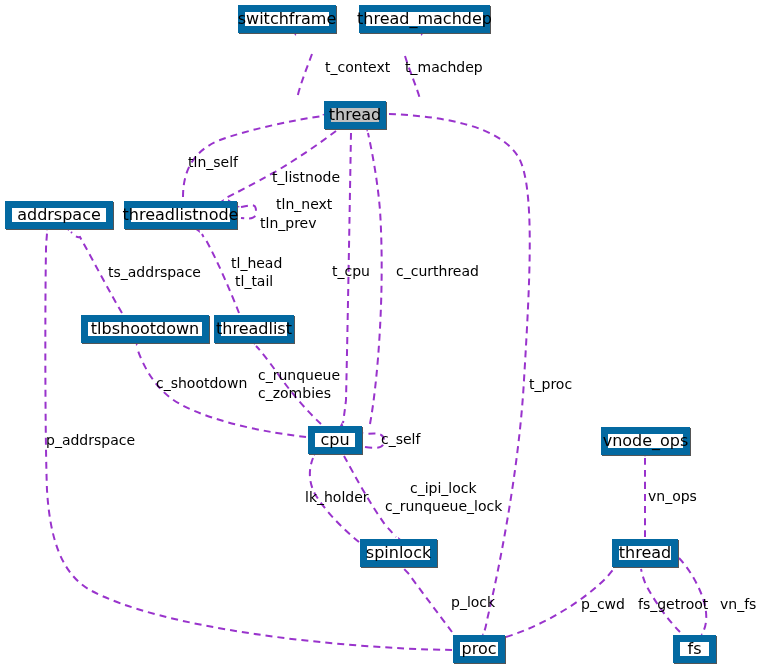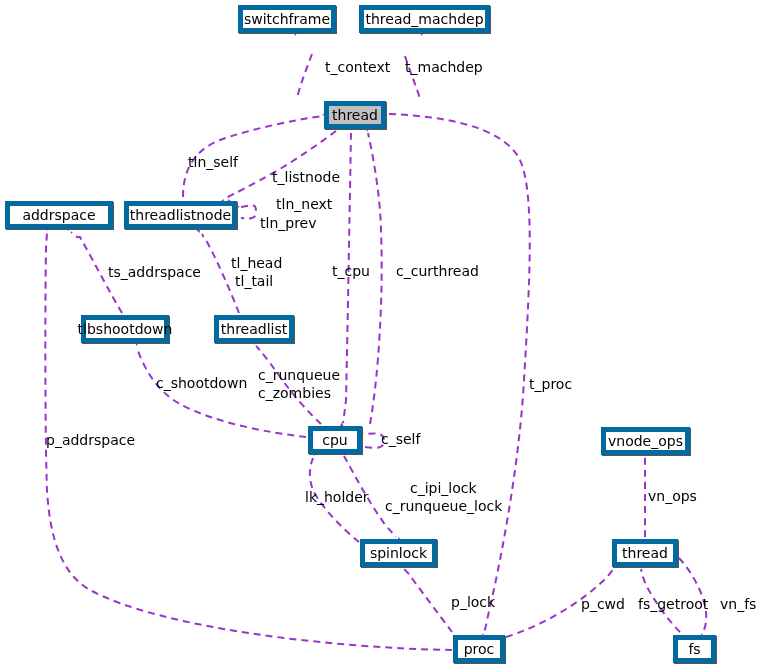--- a/index.html
+++ b/index.html
@@ -20,26 +20,26 @@
   #edge-layer {
     position: absolute;
     left: 0;
     top: 0;
     width: 761px;
     height: 669px;
   }
   .node-box {
     position: absolute;
     box-sizing: border-box;
-    border: 5px solid #0369a1;
+    border: 7px solid #0369a1;
     background: #ffffff;
     display: flex;
     align-items: center;
     justify-content: center;
-    font-size: 14px;
+    font-size: 16px;
     color: #000000;
     line-height: 1;
     box-shadow: 1px 1px 0 0 #555555;
     white-space: nowrap;
   }
   .node-box.highlight {
     background: #c0c0c0;
   }
   .edge-label {
     position: absolute;
@@ -109,21 +109,21 @@
       </div>
       <div class="node-box highlight" style="left: 324px; top: 101px; width: 62px; height: 28px;">
         <span>thread</span>
       </div>
       <div class="node-box" style="left: 5px; top: 201px; width: 108px; height: 28px;">
         <span>addrspace</span>
       </div>
       <div class="node-box" style="left: 124px; top: 201px; width: 113px; height: 28px;">
         <span>threadlistnode</span>
       </div>
-      <div class="node-box" style="left: 81px; top: 315px; width: 88px; height: 28px;">
+      <div class="node-box" style="left: 81px; top: 315px; width: 128px; height: 28px;">
         <span>tlbshootdown</span>
       </div>
       <div class="node-box" style="left: 214px; top: 315px; width: 80px; height: 28px;">
         <span>threadlist</span>
       </div>
       <div class="node-box" style="left: 308px; top: 426px; width: 54px; height: 28px;">
         <span>cpu</span>
       </div>
       <div class="node-box" style="left: 601px; top: 427px; width: 89px; height: 28px;">
         <span>vnode_ops</span>

